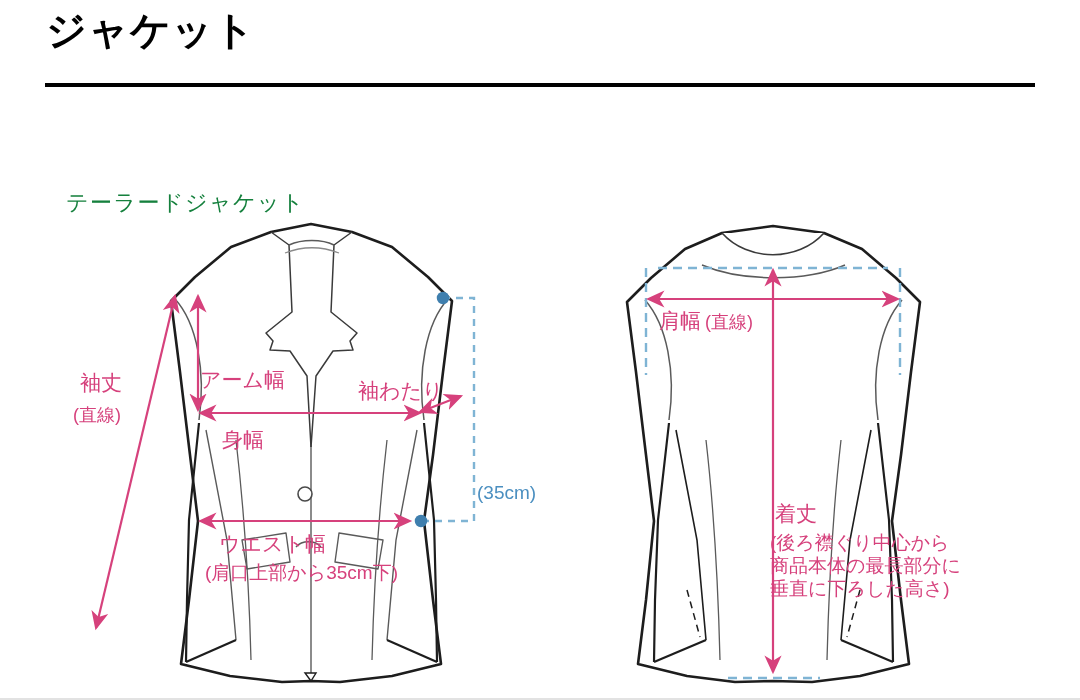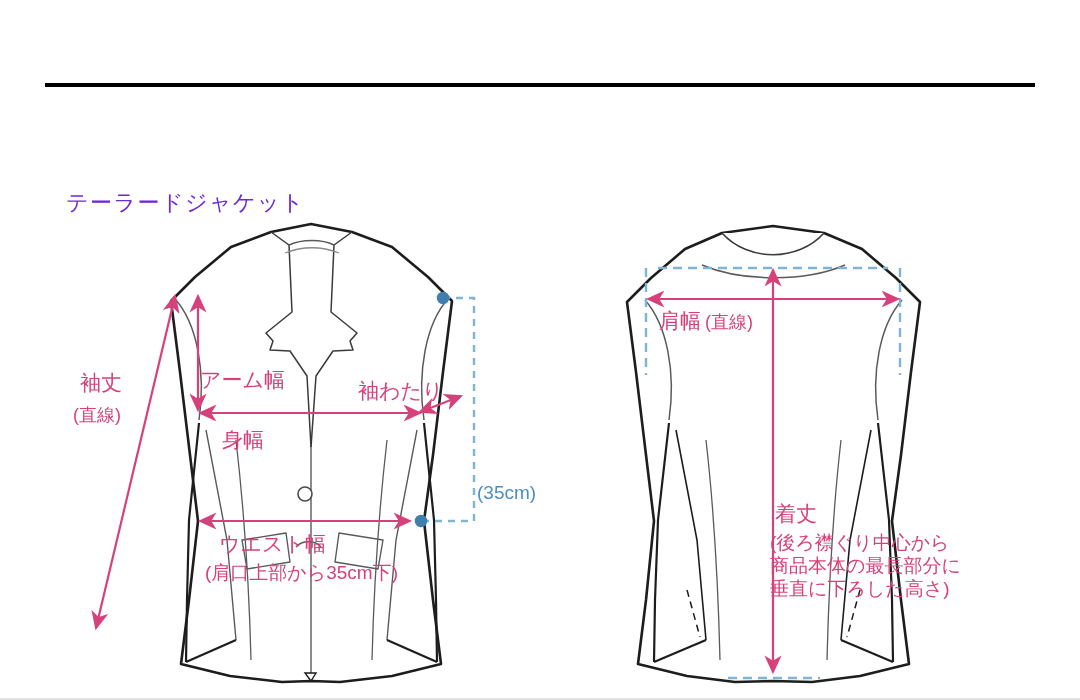--- a/index.html
+++ b/index.html
@@ -44,21 +44,21 @@
   }
 
   
   #section-subtitle {
     position: absolute;
     left: 66px;
     top: 188px;
     font-size: 22px;
     font-weight: 400;
     letter-spacing: 1.5px;
-    color: #6d28d9;
+    color: #15803d;
     white-space: nowrap;
   }
 
   
   #diagram-canvas {
     position: absolute;
     left: 0;
     top: 0;
     width: 1080px;
     height: 700px;
@@ -74,20 +74,21 @@
     background: #e2e2e2;
   }
 
   svg text { font-family: "Liberation Sans", "DejaVu Sans", sans-serif; }
 </style>
 </head>
 <body>
 
 <div id="page">
 
+  <div id="page-title">ジャケット</div>
 
   <div id="title-rule"></div>
 
   <div id="section-subtitle">テーラードジャケット</div>
 
   <svg id="diagram-canvas" viewBox="0 0 1080 700">
     <defs>
       <marker id="ah-pink" markerWidth="9" markerHeight="9" refX="7.5" refY="4.5" orient="auto" markerUnits="strokeWidth">
         <path d="M0,0.6 L8.5,4.5 L0,8.4 L2.4,4.5 Z" fill="#d6417c"></path>
       </marker>

